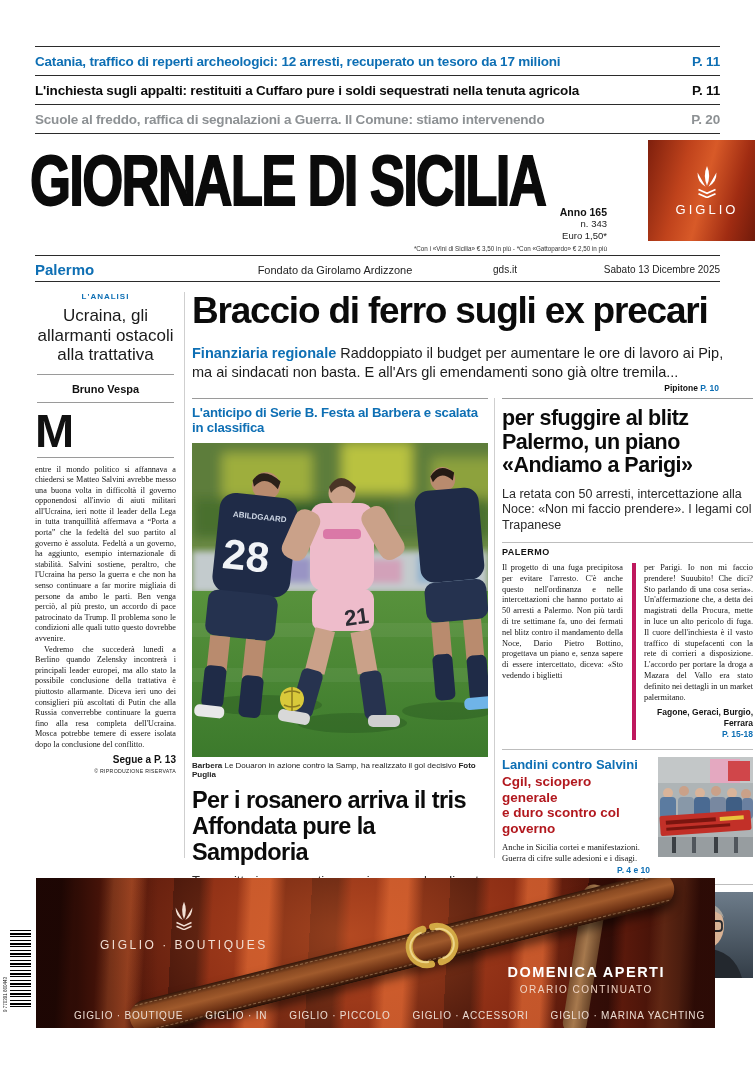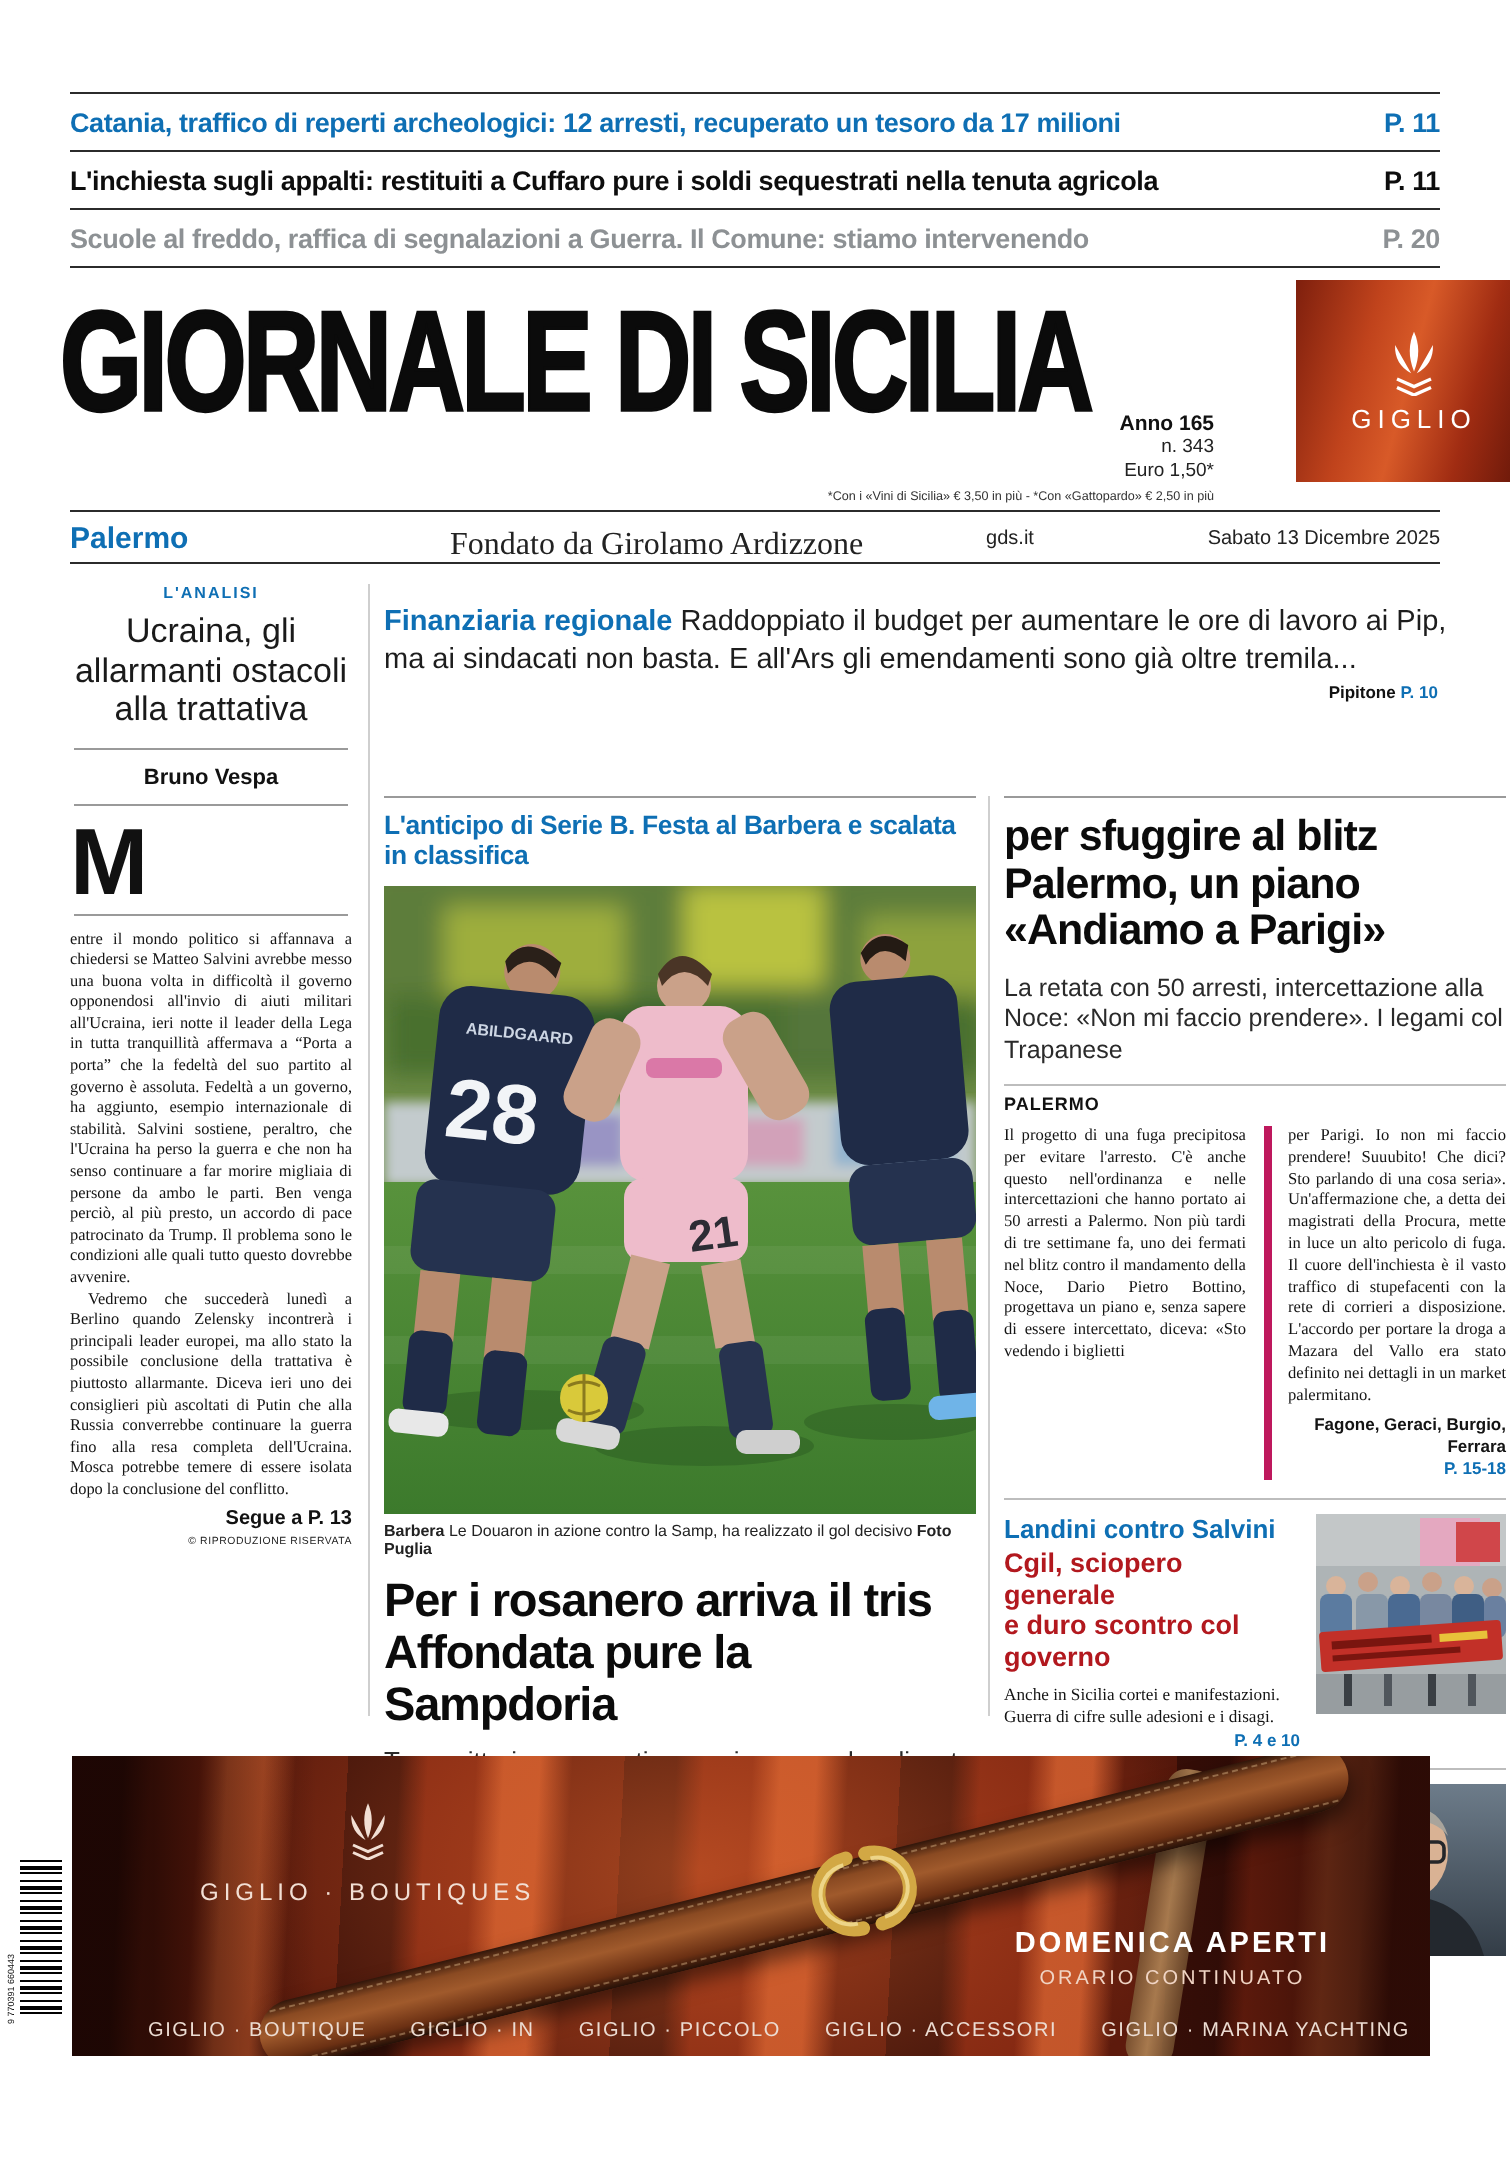--- a/index.html
+++ b/index.html
@@ -29,21 +29,21 @@
     display:flex; flex-direction:column; align-items:center; justify-content:center; gap:4px;
   }
   .giglio-box .giglio-word { color:#fff; font-size:13px; letter-spacing:3px; font-weight:normal; }
   .anno-block { position:absolute; top:206px; right:148px; text-align:right; line-height:12px; }
   .anno-block .a1 { font-weight:bold; font-size:10.5px; }
   .anno-block .a2, .anno-block .a3 { font-size:9.5px; color:#222; }
   .price-note { position:absolute; top:245px; right:148px; font-size:6.3px; color:#333; }
   
   .dateline { position:absolute; top:255px; left:35px; width:685px; height:27px; border-top:1.5px solid #2b2b2b; border-bottom:1px solid #2b2b2b; }
   .dateline .edition { position:absolute; left:0; top:5px; color:#0e6fb4; font-weight:bold; font-size:15px; }
-  .dateline .founded { position:absolute; left:190px; width:220px; top:8px; text-align:left; font-size:16px; color:#222;font-family:Liberation Serif, serif; }
+  .dateline .founded { position:absolute; left:190px; width:220px; top:8px; text-align:center; font-size:11px; color:#222; }
   .dateline .site  { position:absolute; left:420px; width:100px; top:8px; text-align:center; font-size:10px; color:#222; }
   .dateline .ddate { position:absolute; right:0; top:8px; font-size:10px; color:#222; }
   
   .vdiv { position:absolute; width:1px; background:#cfcfcf; }
   
   .an-col { position:absolute; left:35px; top:292px; width:141px; }
   .an-label { color:#0e6fb4; font-weight:bold; font-size:8px; letter-spacing:1px; text-align:center; }
   .an-title { font-size:17px; line-height:19.5px; text-align:center; margin-top:5px; color:#1a1a1a; }
   .an-rule { border:0; border-top:1px solid #9a9a9a; margin:9px 2px 0 2px; }
   .an-author { text-align:center; font-weight:bold; font-size:11px; margin-top:8px; }
@@ -179,20 +179,21 @@
     <hr class="an-rule" style="margin-top:7px;">
     <div class="an-dropcap">M</div>
     <hr class="an-rule" style="margin-top:4px;">
     <div class="an-body">entre il mondo politico si affannava a chiedersi se Matteo Salvini avrebbe messo una buona volta in difficoltà il governo opponendosi all'invio di aiuti militari all'Ucraina, ieri notte il leader della Lega in tutta tranquillità affermava a “Porta a porta” che la fedeltà del suo partito al governo è assoluta. Fedeltà a un governo, ha aggiunto, esempio internazionale di stabilità. Salvini sostiene, peraltro, che l'Ucraina ha perso la guerra e che non ha senso continuare a far morire migliaia di persone da ambo le parti. Ben venga perciò, al più presto, un accordo di pace patrocinato da Trump. Il problema sono le condizioni alle quali tutto questo dovrebbe avvenire.</div>
     <div class="an-body indent">Vedremo che succederà lunedì a Berlino quando Zelensky incontrerà i principali leader europei, ma allo stato la possibile conclusione della trattativa è piuttosto allarmante. Diceva ieri uno dei consiglieri più ascoltati di Putin che alla Russia converrebbe continuare la guerra fino alla resa completa dell'Ucraina. Mosca potrebbe temere di essere isolata dopo la conclusione del conflitto.</div>
     <div class="an-continues">Segue a P. 13</div>
     <div class="an-copy">© RIPRODUZIONE RISERVATA</div>
   </div>
 
   <div class="lead">
+    <div class="lead-headline">Braccio di ferro sugli ex precari</div>
     <div class="lead-stand">
       <span class="lead-kicker">Finanziaria regionale</span>
       <span>Raddoppiato il budget per aumentare le ore di lavoro ai Pip, ma ai sindacati non basta. E all'Ars gli emendamenti sono già oltre tremila...</span>
     </div>
     <div class="lead-byline">
       <span>Pipitone</span>
       <span class="pg-blue">P. 10</span>
     </div>
   </div>
 

